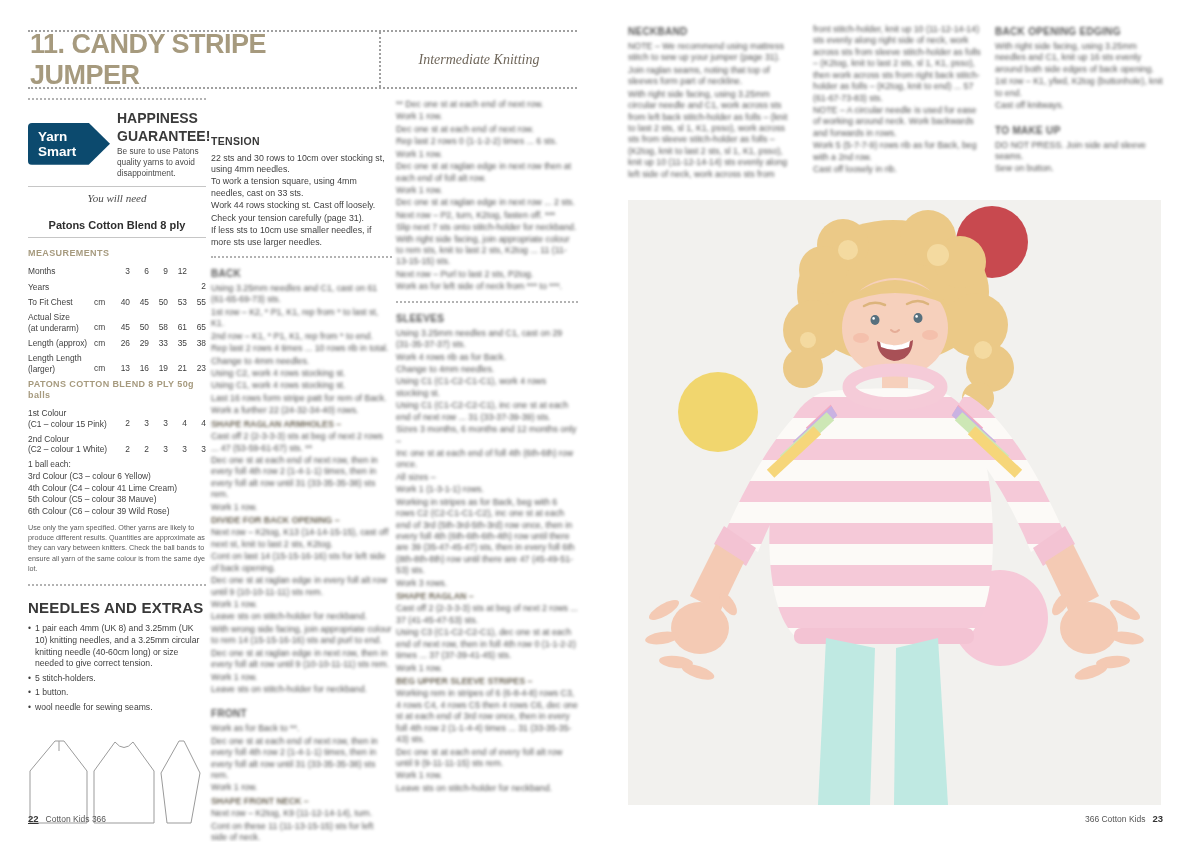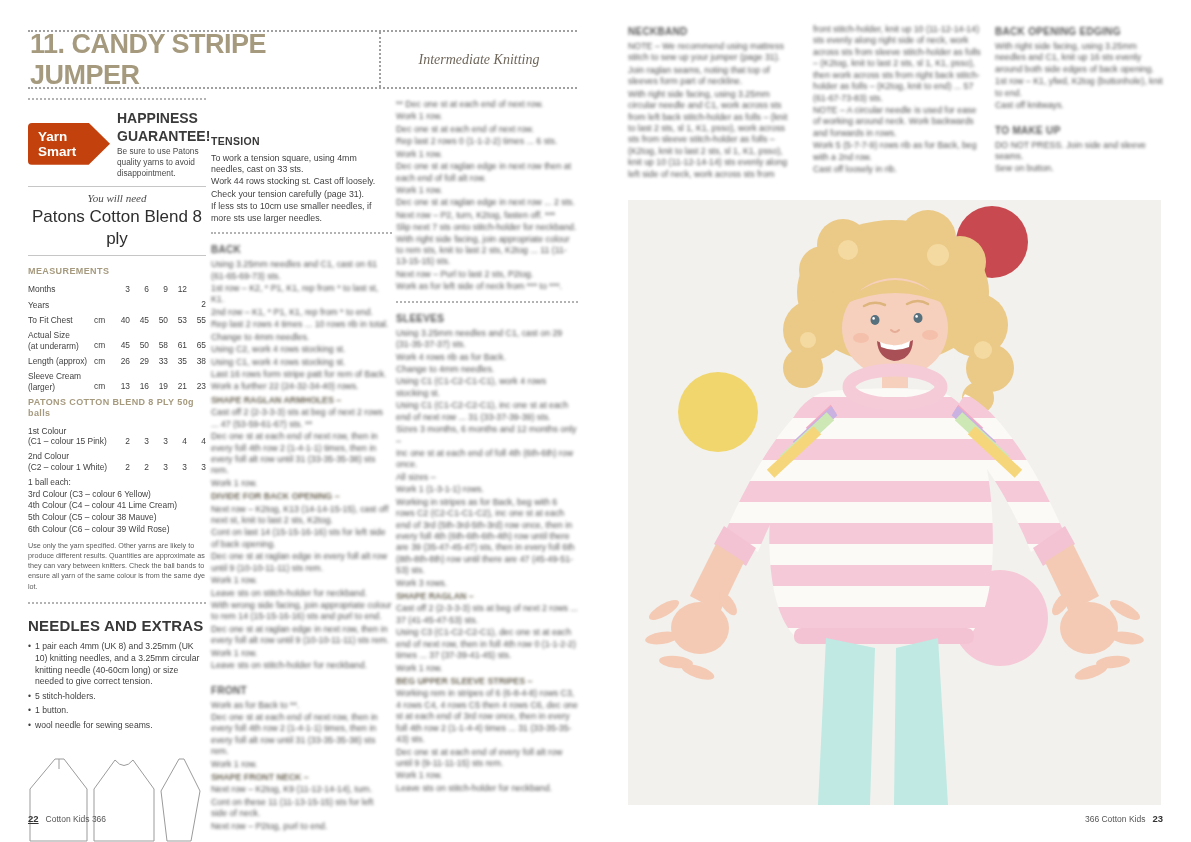--- a/index.html
+++ b/index.html
@@ -13,30 +13,30 @@
   .title{flex:1;display:flex;align-items:center;font-size:27px;font-weight:bold;
          color:#a69a7e;letter-spacing:-.5px;padding-left:2px;}
   .skill{width:196px;display:flex;align-items:center;justify-content:center;
          border-left:2px dotted #a0a0a0;font-family:"Liberation Serif",serif;
          font-style:italic;font-size:14px;color:#6f665a;}
 
   
   .col1{position:absolute;left:28px;top:98px;width:178px;font-size:8.4px;line-height:1.3;}
   .dot-top{border-top:2px dotted #b3b3b3;margin-bottom:9px;}
   .ys-box{display:flex;gap:7px;align-items:center;margin-bottom:7px;}
-  .ys-badge{width:82px;height:42px;background:#c2410c;color:#fff;font-weight:bold;
+  .ys-badge{width:82px;height:42px;background:#0c4a6e;color:#fff;font-weight:bold;
             font-size:13.5px;line-height:1.12;display:flex;flex-direction:column;
             justify-content:center;padding-left:10px;box-sizing:border-box;flex:none;
             border-radius:4px;clip-path:polygon(0 0,74% 0,100% 50%,74% 100%,0 100%);}
   .ys-head{font-weight:bold;font-size:14px;margin-bottom:1px;color:#3a3a3a;}
   .ys-body{font-size:8.3px;line-height:1.3;color:#4a4a4a;}
   .ywn{border-top:1px solid #c6c6c6;border-bottom:1px solid #c6c6c6;text-align:center;
        padding:4px 0 5px;margin-bottom:10px;}
   .ywn-label{font-family:"Liberation Serif",serif;font-style:italic;font-size:11px;color:#4a4a4a;}
-  .ywn-yarn{font-weight:normal;font-size:17px;margin-top:1px;color:#2e2e2e;}
+  .ywn-yarn{font-weight:bold;font-size:11px;margin-top:13px;color:#2e2e2e;}
   .m-head{color:#a69a7e;font-weight:bold;font-size:9px;letter-spacing:.4px;margin:2px 0 6px;}
   .mrow{display:flex;align-items:flex-end;margin-bottom:4.5px;}
   .mlabel{flex:1;line-height:1.25;}
   .mlabel div:empty{display:none;}
   .munit{width:17px;}
   .mv{width:19px;text-align:right;}
   .yrow{display:flex;align-items:flex-end;margin-bottom:4.5px;}
   .oneball div{line-height:1.4;}
   .smallprint{font-size:7.2px;color:#5c5c5c;line-height:1.42;margin-top:5px;}
   .dotsep{border-top:2px dotted #b3b3b3;margin:10px 0 12px;}
@@ -158,21 +158,21 @@
           <div class="munit">cm</div>
           <div class="mv">26</div>
           <div class="mv">29</div>
           <div class="mv">33</div>
           <div class="mv">35</div>
           <div class="mv">38</div>
         </div>
 
         <div class="mrow">
           <div class="mlabel">
-            <div>Sleeve Cream</div>
+            <div>Length Length</div>
             <div>(larger)</div>
           </div>
           <div class="munit">cm</div>
           <div class="mv">13</div>
           <div class="mv">16</div>
           <div class="mv">19</div>
           <div class="mv">21</div>
           <div class="mv">23</div>
         </div>
       </div>
@@ -253,20 +253,21 @@
       </g>
       <g>
         <path d="M139,90 L133,40 L151,8 L156,8 L172,40 L163,90 Z"></path>
       </g>
     </svg>
   </div>
 
   <div class="patcol" style="left:211px;top:99px;width:181px;">
 
   <div data-s="H">TENSION</div>
+      <div data-s="T">22 sts and 30 rows to 10cm over stocking st, using 4mm needles.</div>
       <div data-s="T">To work a tension square, using 4mm needles, cast on 33 sts.</div>
       <div data-s="T">Work 44 rows stocking st. Cast off loosely.</div>
       <div data-s="T">Check your tension carefully (page 31).</div>
       <div data-s="T">If less sts to 10cm use smaller needles, if more sts use larger needles.</div>
       <div data-s="D"></div>
       <div data-s="B">BACK</div>
       <div data-s="P">Using 3.25mm needles and C1, cast on 61 (61-65-69-73) sts.</div>
       <div data-s="P">1st row – K2, * P1, K1, rep from * to last st, K1.</div>
       <div data-s="P">2nd row – K1, * P1, K1, rep from * to end.</div>
       <div data-s="P">Rep last 2 rows 4 times ... 10 rows rib in total.</div>

